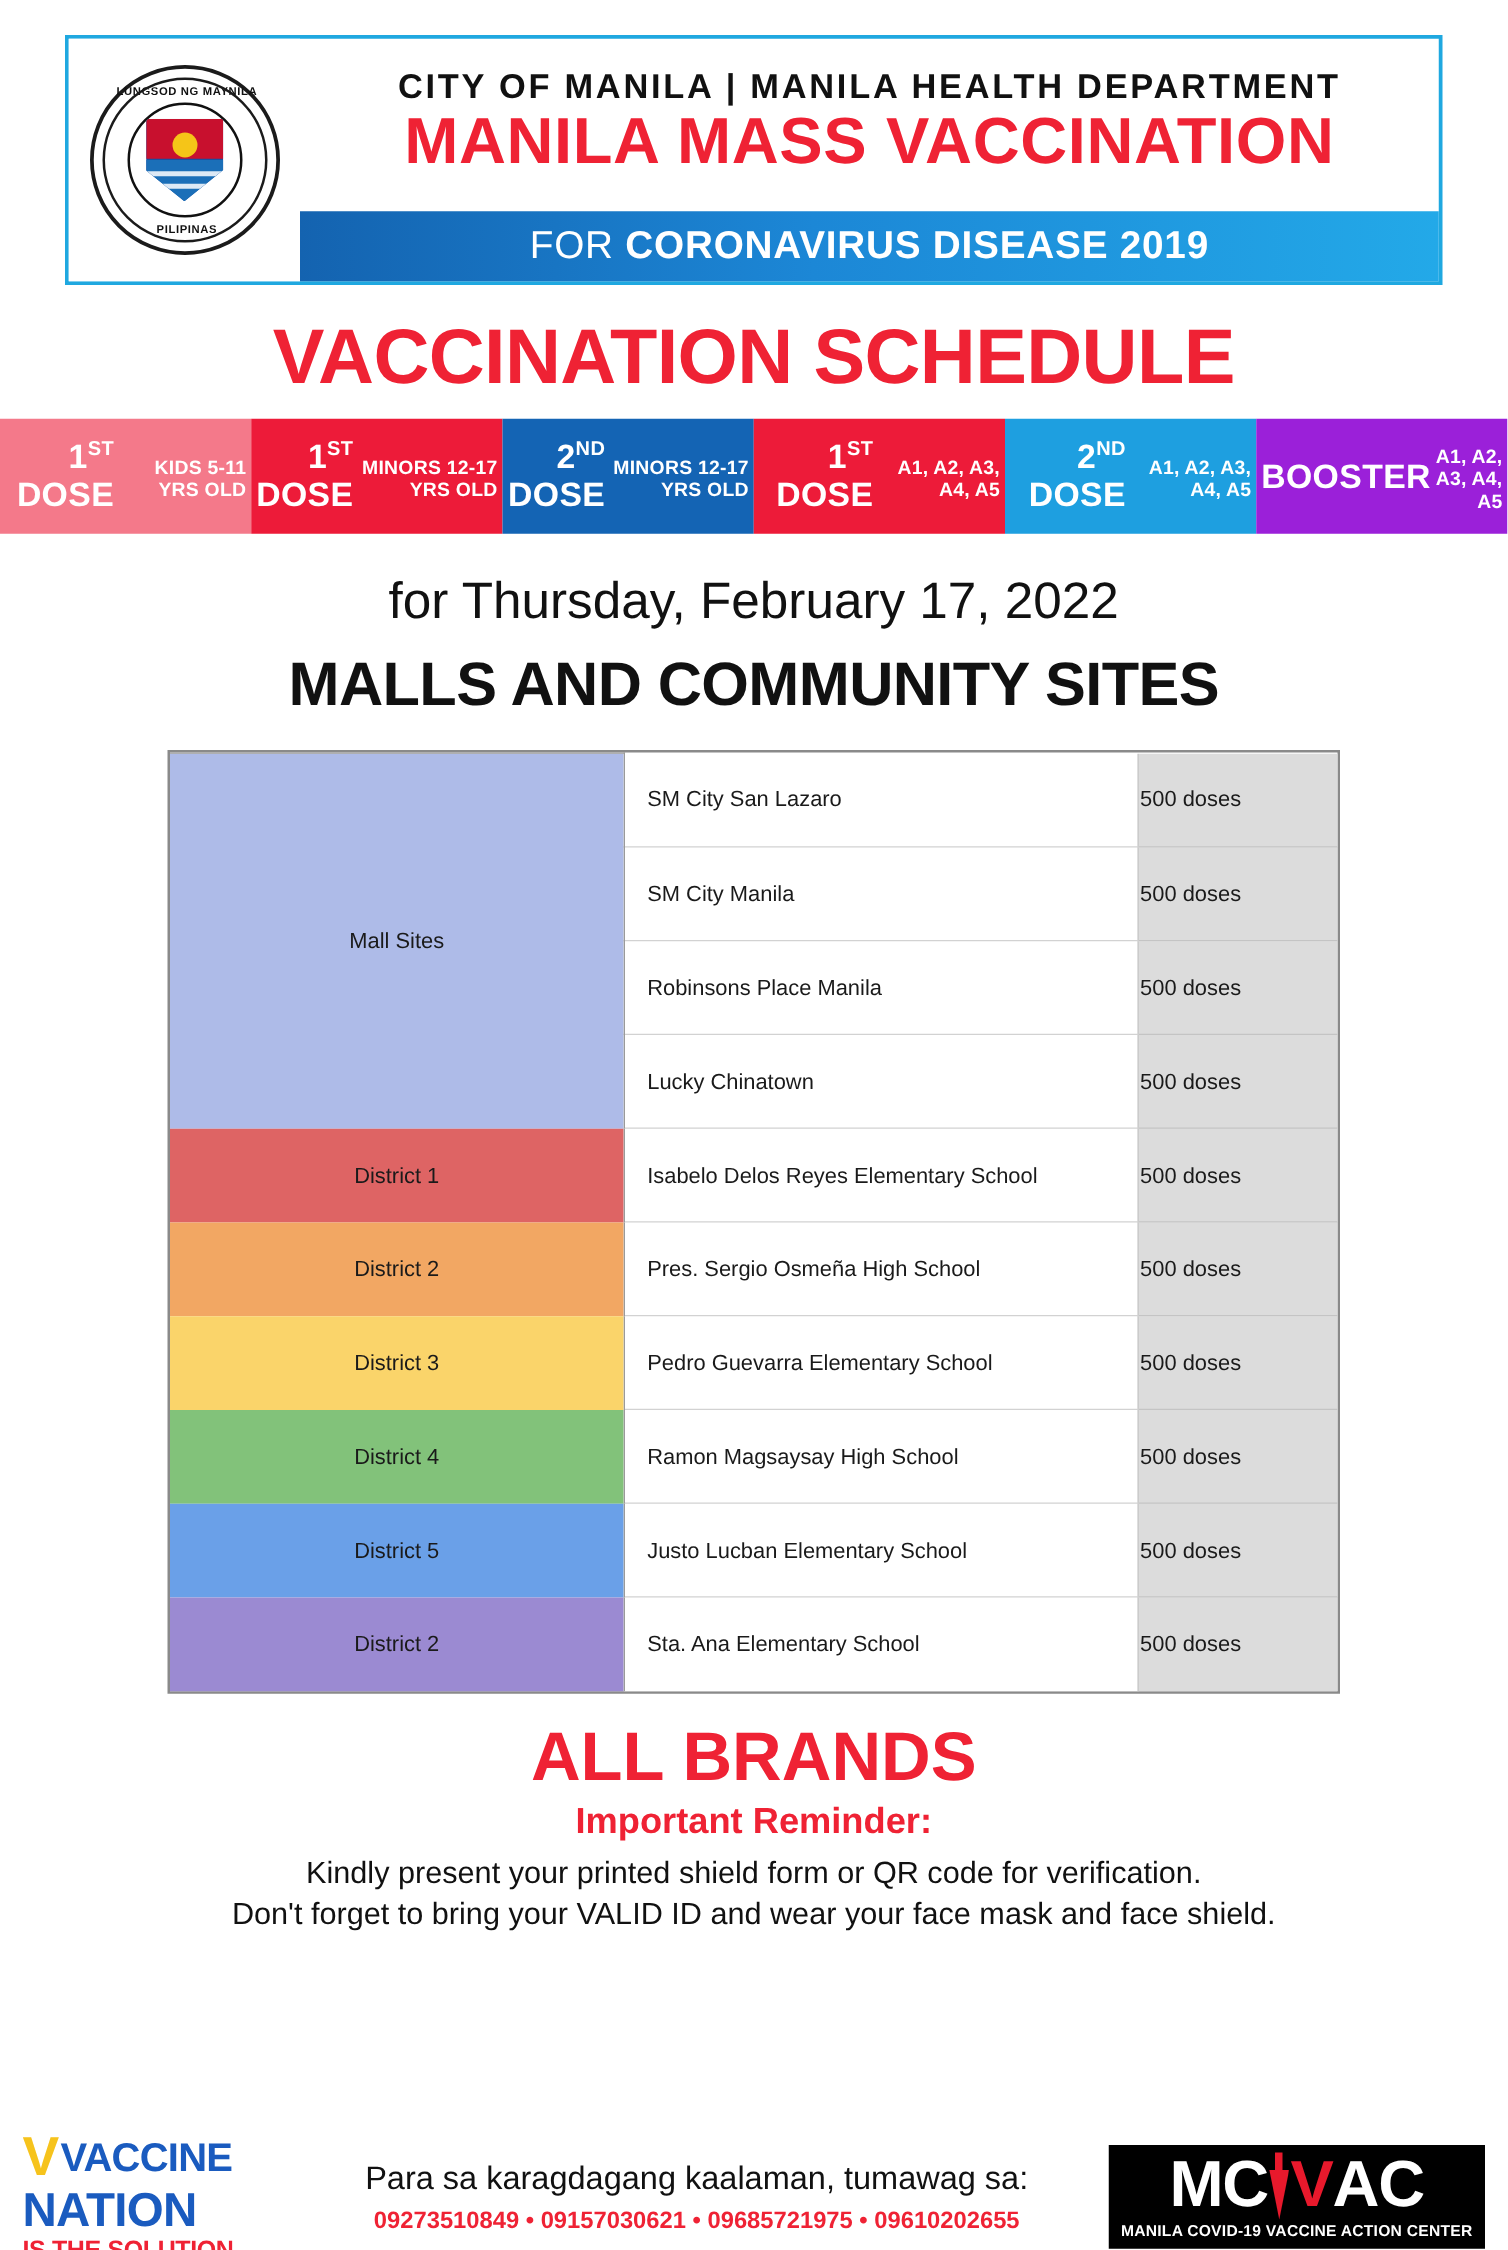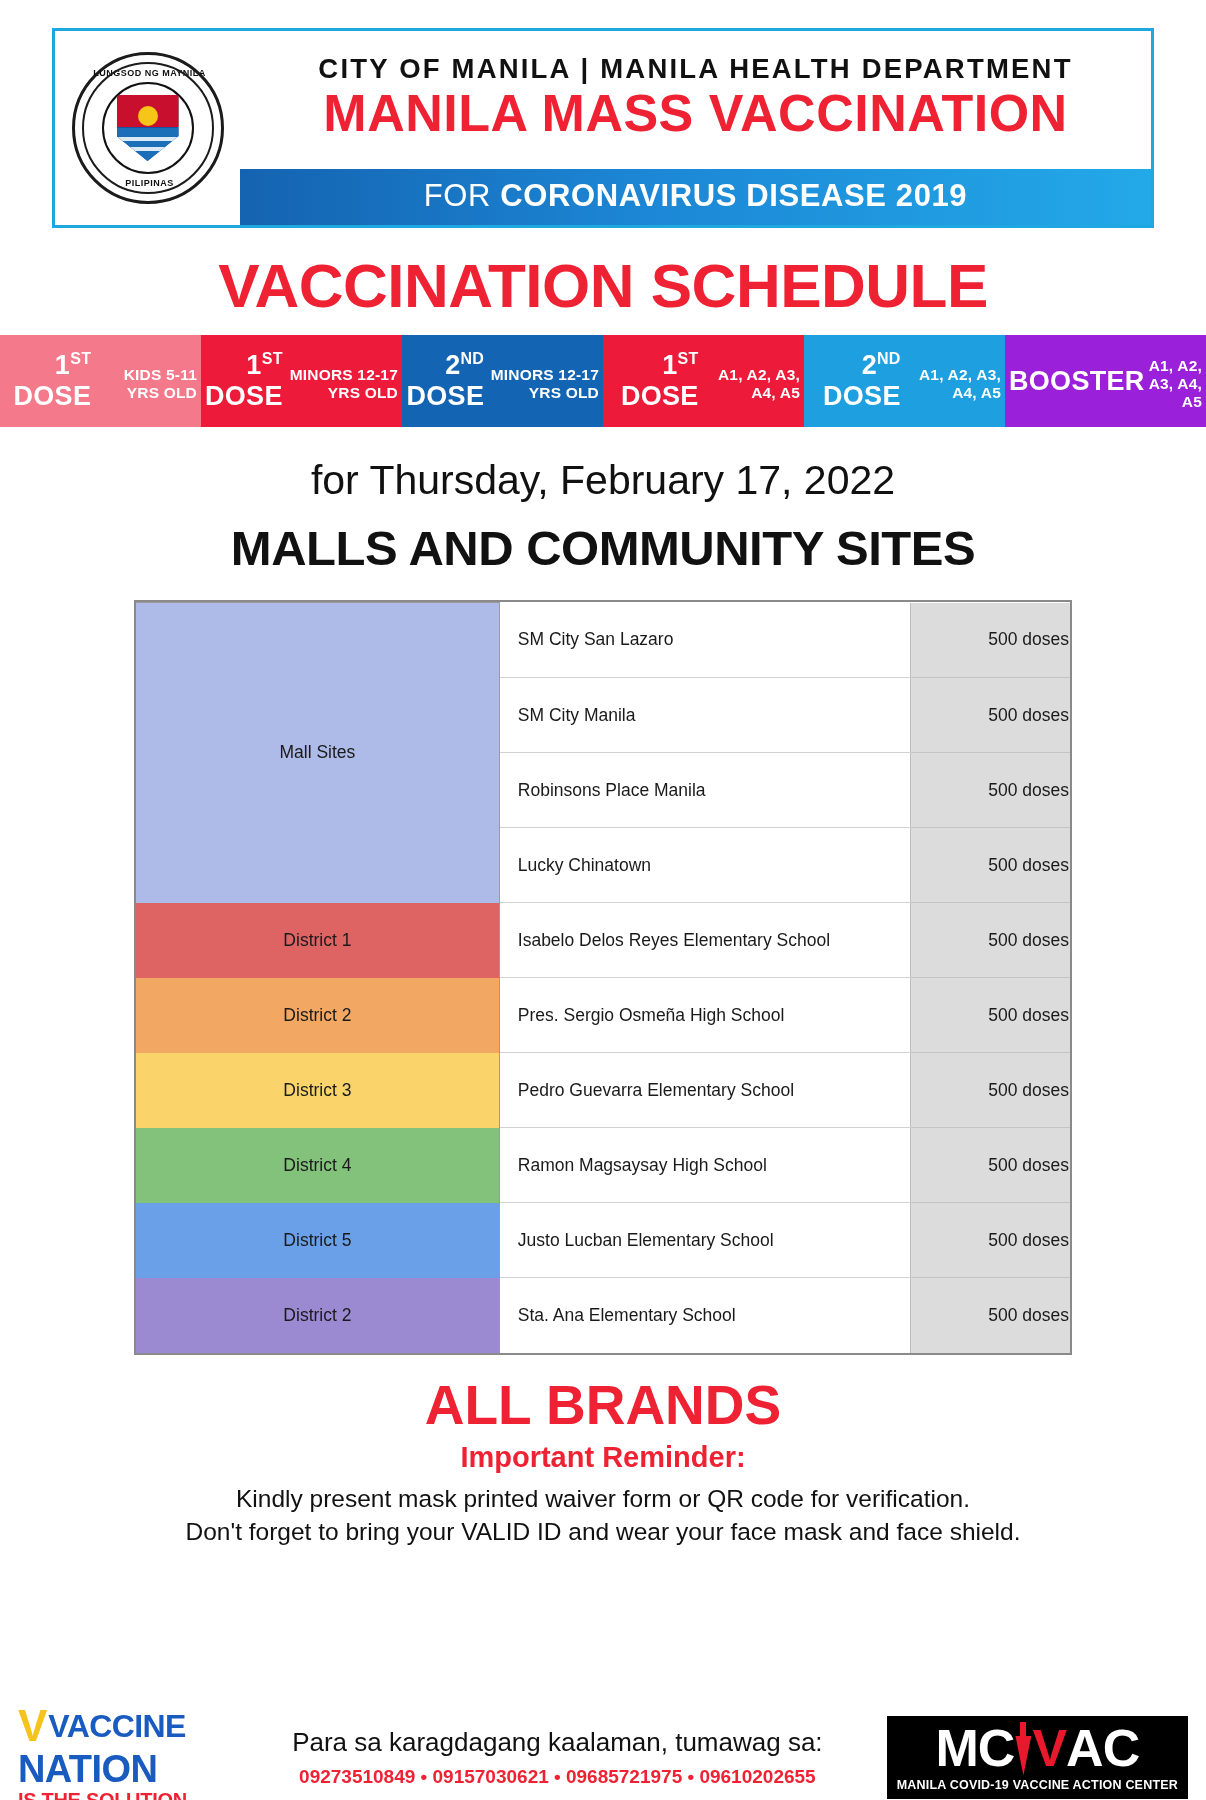--- a/index.html
+++ b/index.html
@@ -178,21 +178,21 @@
   td.site {
     width: 413px;
     padding-left: 18px;
     background: #fff;
     border-bottom: 1px solid #d2d2d2;
     border-right: 1px solid #bdbdbd;
     margin-top: 18px;
   }
   td.doses {
     width: 160px;
-    text-align: right;
+    text-align: left;
     background: #dcdcdc;
     border-bottom: 1px solid #c4c4c4;
   }
   tr:last-child td.site, tr:last-child td.doses { border-bottom: none; }
   .cat-mall { background: #aebbe8; }
   .cat-d1 { background: #de6464; }
   .cat-d2 { background: #f2a763; }
   .cat-d3 { background: #fad46a; }
   .cat-d4 { background: #82c27a; }
   .cat-d5 { background: #6aa0e8; }
@@ -404,21 +404,21 @@
             <td class="site">Sta. Ana Elementary School</td>
             <td class="doses">500 doses</td>
           </tr>
         </tbody>
     </table>
   </div>
 
   <div class="all-brands">ALL BRANDS</div>
   <div class="reminder-head">Important Reminder:</div>
   <div class="reminder-body">
-    <div>Kindly present mask printed waiver form or QR code for verification.</div>
+    <div>Kindly present your printed shield form or QR code for verification.</div>
     <div>Don't forget to bring your VALID ID and wear your face mask and face shield.</div>
   </div>
 
   <div class="footer">
     <div class="vn-logo">
       <div class="vn-row1">
         <span class="vn-v">V</span>
         <span class="vn-vaccine">VACCINE</span>
       </div>
       <div class="vn-nation">NATION</div>

